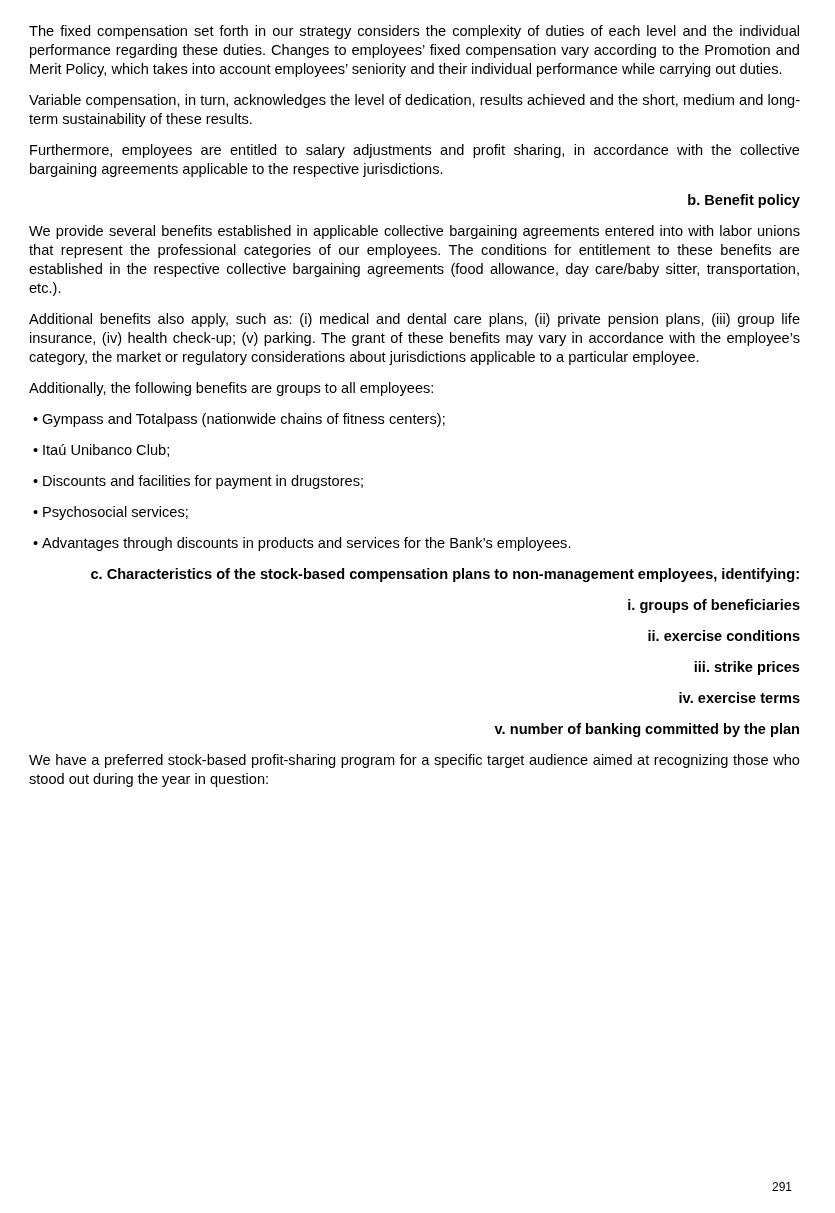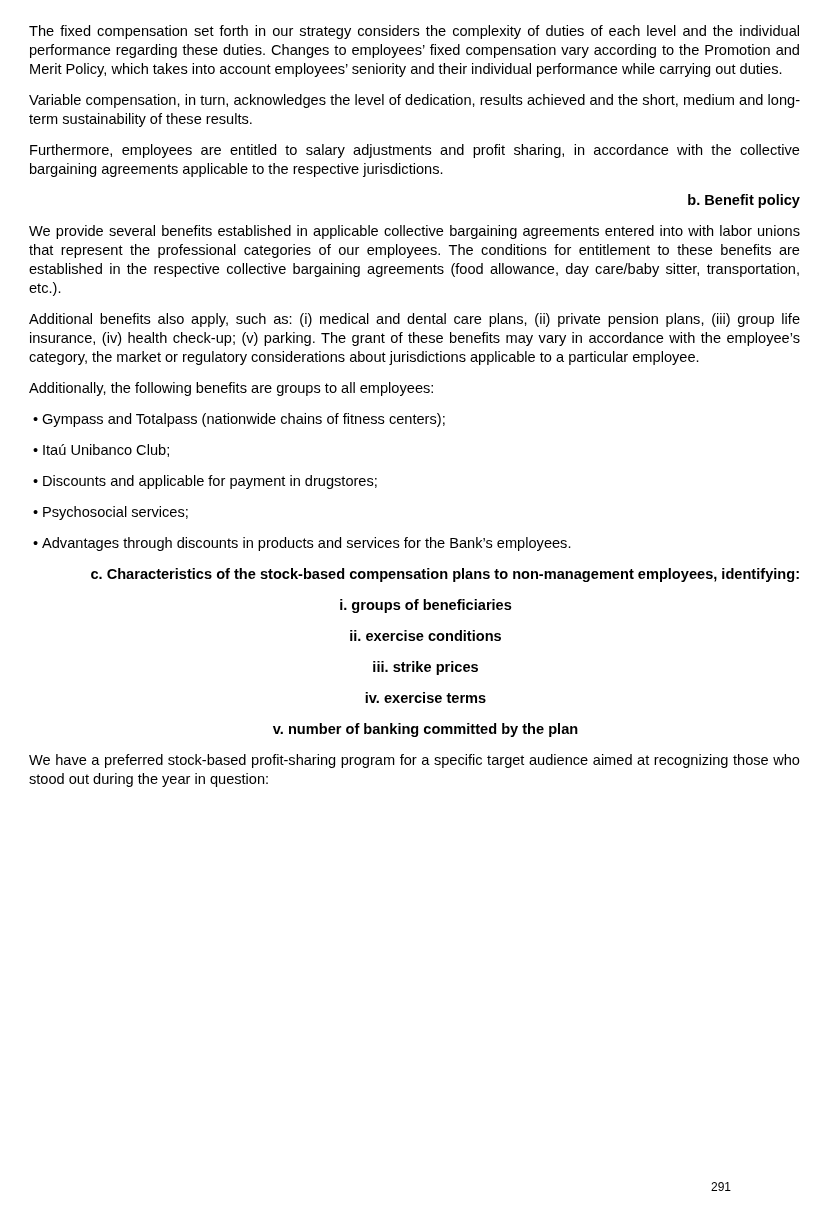--- a/index.html
+++ b/index.html
@@ -7,40 +7,40 @@
       width: 835px; height: 1213px; position: relative; overflow: hidden;
       font-family: "Liberation Sans", sans-serif; color: #000;
       font-size: 14.6px;
     }
     .page { position: absolute; left: 29px; top: 22px; width: 771px; }
     p { margin: 0; line-height: 19px; text-align: justify; }
     .para { margin-bottom: 12px; }
     .heading { font-weight: bold; margin-bottom: 12px; text-align: right; }
     .bullet { margin-bottom: 12px; padding-left: 4px; text-align: left; }
     .bullet .dot { display: inline-block; width: 9px; }
-    .sub { font-weight: bold; padding-left: 22px; margin-bottom: 12px; text-align: center; }
-    .pageno { position: absolute; left: 711px; top: 1180px; font-size: 12px; }
+    .sub { font-weight: bold; padding-left: 22px; margin-bottom: 12px; text-align: right; }
+    .pageno { position: absolute; left: 772px; top: 1180px; font-size: 12px; }
   </style>
 </head>
 <body>
 
 <div class="page">
   <p class="para">The fixed compensation set forth in our strategy considers the complexity of duties of each level and the individual performance regarding these duties. Changes to employees’ fixed compensation vary according to the Promotion and Merit Policy, which takes into account employees’ seniority and their individual performance while carrying out duties.</p>
   <p class="para">Variable compensation, in turn, acknowledges the level of dedication, results achieved and the short, medium and long-term sustainability of these results.</p>
   <p class="para">Furthermore, employees are entitled to salary adjustments and profit sharing, in accordance with the collective bargaining agreements applicable to the respective jurisdictions.</p>
 
   <p class="heading">b. Benefit policy</p>
   <p class="para">We provide several benefits established in applicable collective bargaining agreements entered into with labor unions that represent the professional categories of our employees. The conditions for entitlement to these benefits are established in the respective collective bargaining agreements (food allowance, day care/baby sitter, transportation, etc.).</p>
   <p class="para">Additional benefits also apply, such as: (i) medical and dental care plans, (ii) private pension plans, (iii) group life insurance, (iv) health check-up; (v) parking. The grant of these benefits may vary in accordance with the employee’s category, the market or regulatory considerations about jurisdictions applicable to a particular employee.</p>
   <p class="para">Additionally, the following benefits are groups to all employees:</p>
 
   <div>
     <p class="bullet"><span class="dot">•</span><span>Gympass and Totalpass (nationwide chains of fitness centers);</span></p>
     <p class="bullet"><span class="dot">•</span><span>Itaú Unibanco Club;</span></p>
-    <p class="bullet"><span class="dot">•</span><span>Discounts and applicable for payment in drugstores;</span></p>
+    <p class="bullet"><span class="dot">•</span><span>Discounts and facilities for payment in drugstores;</span></p>
     <p class="bullet"><span class="dot">•</span><span>Psychosocial services;</span></p>
     <p class="bullet"><span class="dot">•</span><span>Advantages through discounts in products and services for the Bank’s employees.</span></p>
   </div>
 
   <p class="heading">c. Characteristics of the stock-based compensation plans to non-management employees, identifying:</p>
   <div>
     <p class="sub">i. groups of beneficiaries</p>
     <p class="sub">ii. exercise conditions</p>
     <p class="sub">iii. strike prices</p>
     <p class="sub">iv. exercise terms</p>

